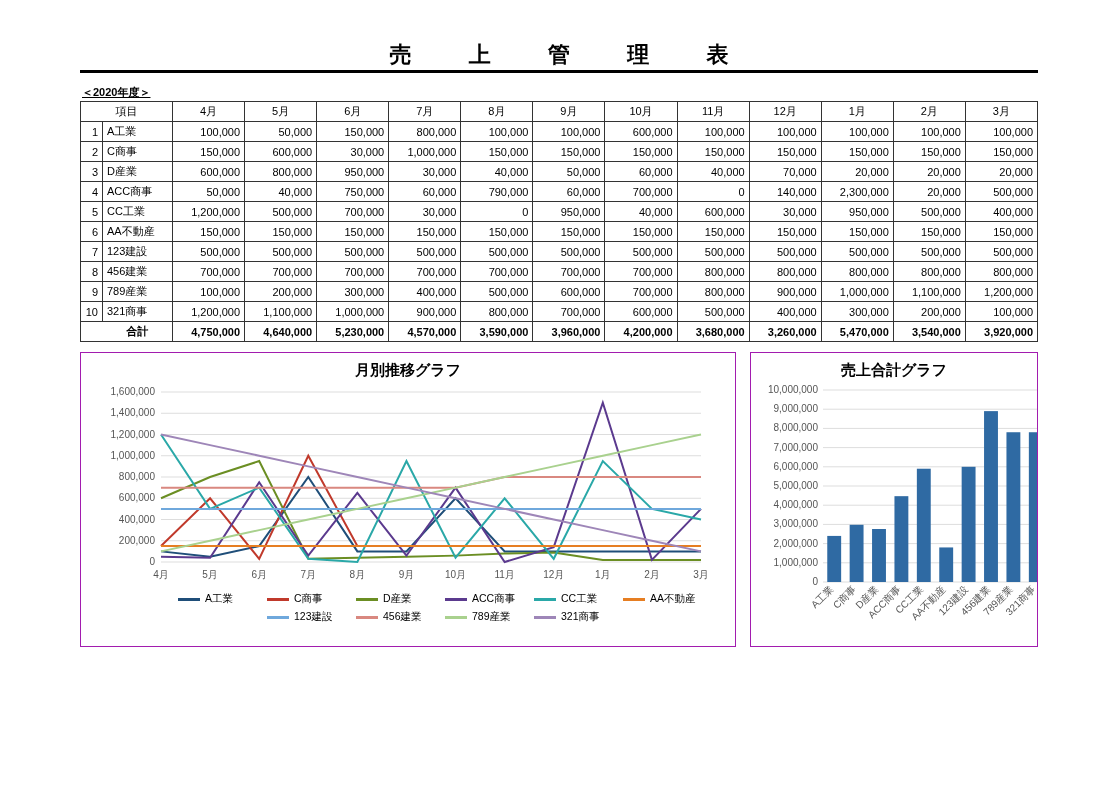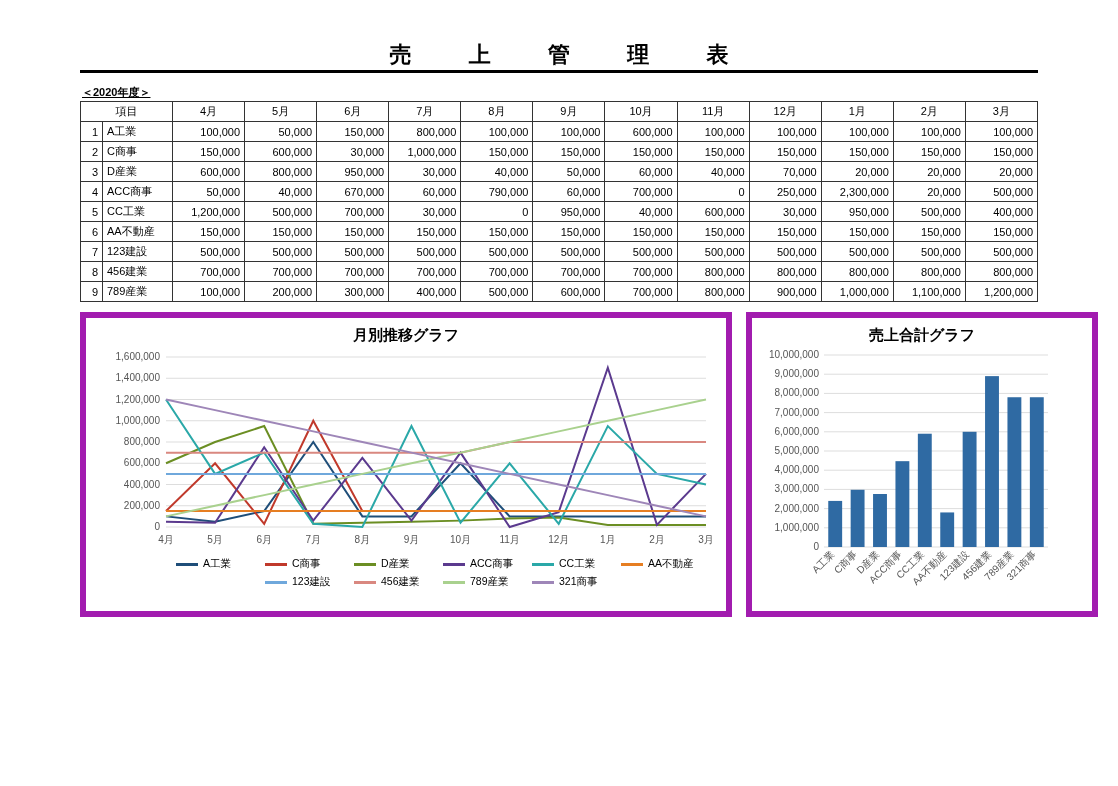--- a/index.html
+++ b/index.html
@@ -45,27 +45,27 @@
   table.data col.item { width: 70px; }
   table.data td.num { text-align: right; }
   table.data td.idx { text-align: right; border-right: 1px solid #333; }
   table.data td.item { text-align: left; }
   table.data tr.total td { font-weight: bold; }
   table.data tr.total td.idx { border-right: none; }
   table.data tr.total td.item { text-align: center; border-left: none; }
 
   .charts-row { display: flex; gap: 14px; margin-top: 10px; }
   .chart-box {
-    border: 6px solid #a21caf;
+    border: 1px solid #a21caf;
     padding: 6px 10px 10px 10px;
     position: relative;
   }
   .chart-title { text-align: center; font-size: 15px; font-weight: bold; margin: 2px 0 4px 0; }
   .chart-box.line { flex: 1 1 auto; }
-  .chart-box.bar  { width: 352px; flex: 0 0 auto; overflow: hidden;}
+  .chart-box.bar  { width: 288px; flex: 0 0 auto; overflow: hidden;}
 
   .legend { display: flex; flex-wrap: wrap; justify-content: center; gap: 4px 14px; padding: 6px 20px 0 80px; }
   .legend-item { display: inline-flex; align-items: center; gap: 5px; font-size: 10.5px; min-width: 75px;}
   .swatch { width: 22px; height: 3px; display: inline-block; }
 
   .axis-label { font-size: 10px; fill: #555; font-family: inherit; }
   .gridline { stroke: #ddd; stroke-width: 1; }
 </style>
 </head>
 <body>
@@ -142,27 +142,27 @@
         <td class="num">70,000</td>
         <td class="num">20,000</td>
         <td class="num">20,000</td>
         <td class="num">20,000</td>
       </tr>
       <tr>
         <td class="idx">4</td>
         <td class="item">ACC商事</td>
         <td class="num">50,000</td>
         <td class="num">40,000</td>
-        <td class="num">670,000</td>
+        <td class="num">750,000</td>
         <td class="num">60,000</td>
         <td class="num">790,000</td>
         <td class="num">60,000</td>
         <td class="num">700,000</td>
         <td class="num">0</td>
-        <td class="num">250,000</td>
+        <td class="num">140,000</td>
         <td class="num">2,300,000</td>
         <td class="num">20,000</td>
         <td class="num">500,000</td>
       </tr>
       <tr>
         <td class="idx">5</td>
         <td class="item">CC工業</td>
         <td class="num">1,200,000</td>
         <td class="num">500,000</td>
         <td class="num">700,000</td>
@@ -232,20 +232,52 @@
         <td class="num">300,000</td>
         <td class="num">400,000</td>
         <td class="num">500,000</td>
         <td class="num">600,000</td>
         <td class="num">700,000</td>
         <td class="num">800,000</td>
         <td class="num">900,000</td>
         <td class="num">1,000,000</td>
         <td class="num">1,100,000</td>
         <td class="num">1,200,000</td>
+      </tr>
+      <tr>
+        <td class="idx">10</td>
+        <td class="item">321商事</td>
+        <td class="num">1,200,000</td>
+        <td class="num">1,100,000</td>
+        <td class="num">1,000,000</td>
+        <td class="num">900,000</td>
+        <td class="num">800,000</td>
+        <td class="num">700,000</td>
+        <td class="num">600,000</td>
+        <td class="num">500,000</td>
+        <td class="num">400,000</td>
+        <td class="num">300,000</td>
+        <td class="num">200,000</td>
+        <td class="num">100,000</td>
+      </tr>
+      <tr class="total">
+        <td class="idx"></td>
+        <td class="item">合計</td>
+        <td class="num">4,750,000</td>
+        <td class="num">4,640,000</td>
+        <td class="num">5,230,000</td>
+        <td class="num">4,570,000</td>
+        <td class="num">3,590,000</td>
+        <td class="num">3,960,000</td>
+        <td class="num">4,200,000</td>
+        <td class="num">3,680,000</td>
+        <td class="num">3,260,000</td>
+        <td class="num">5,470,000</td>
+        <td class="num">3,540,000</td>
+        <td class="num">3,920,000</td>
       </tr>
     </tbody>
 </table>
 
 <div class="charts-row">
   <div class="chart-box line">
     <div class="chart-title">月別推移グラフ</div>
     <svg id="line-svg" width="620" height="200">
         <line class="gridline" x1="70" y1="178" x2="610" y2="178"></line>
         <text class="axis-label" x="64" y="181" text-anchor="end">0</text>

